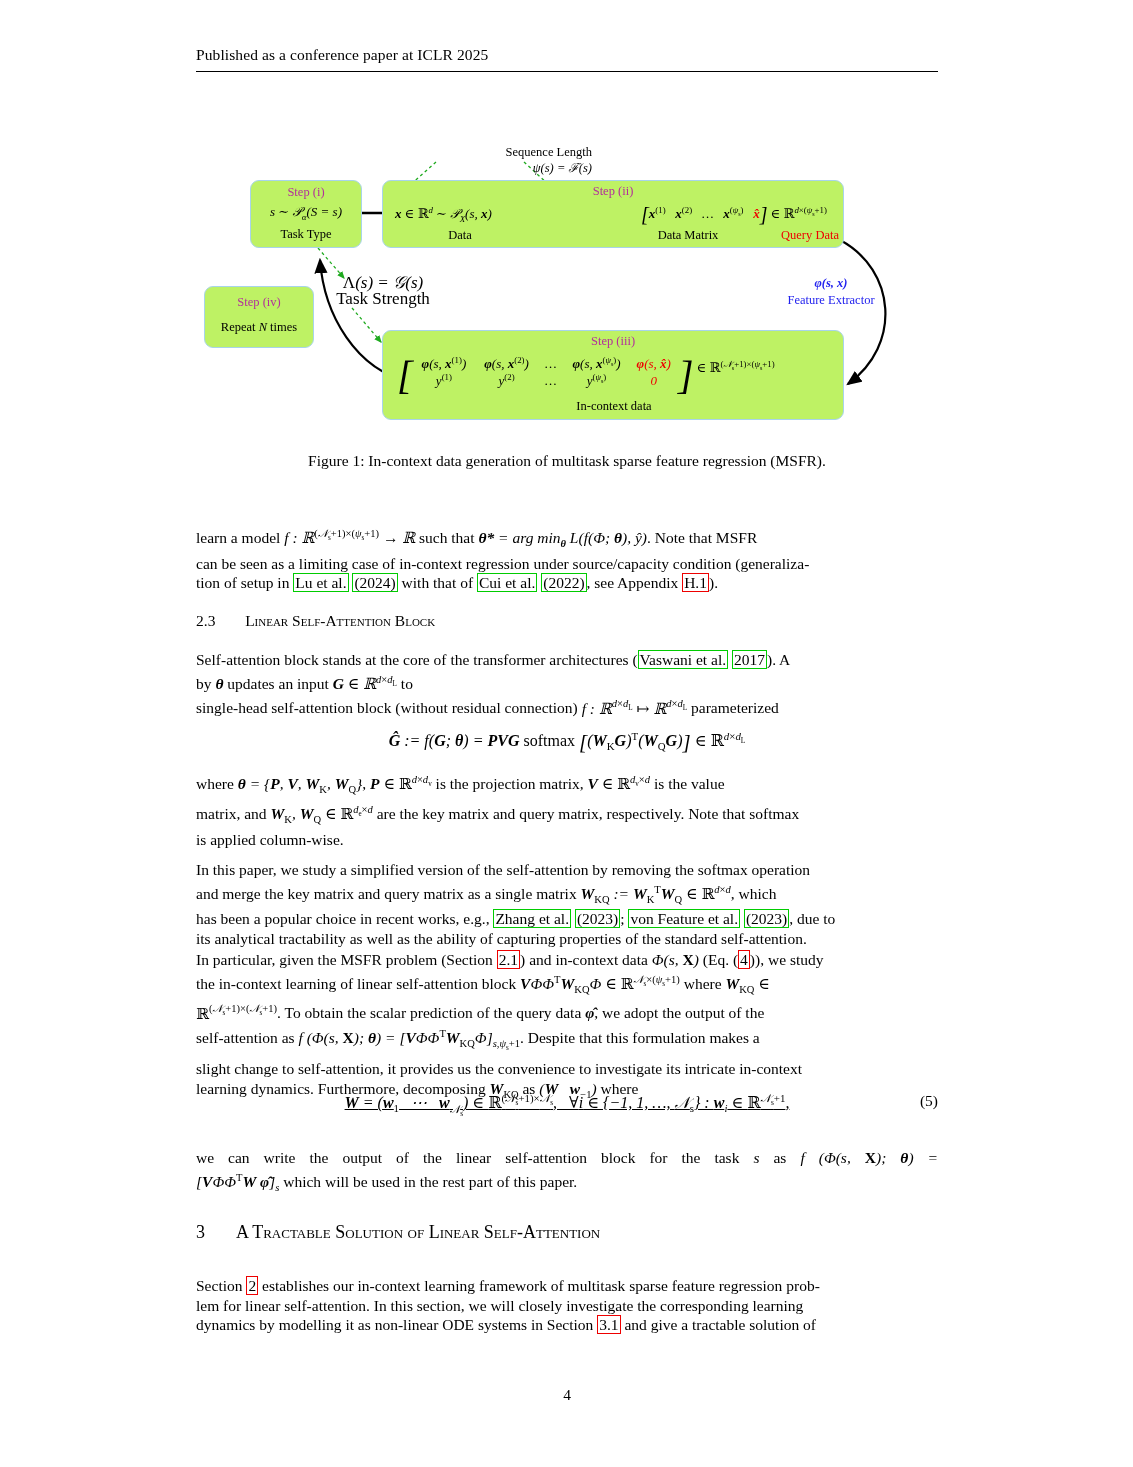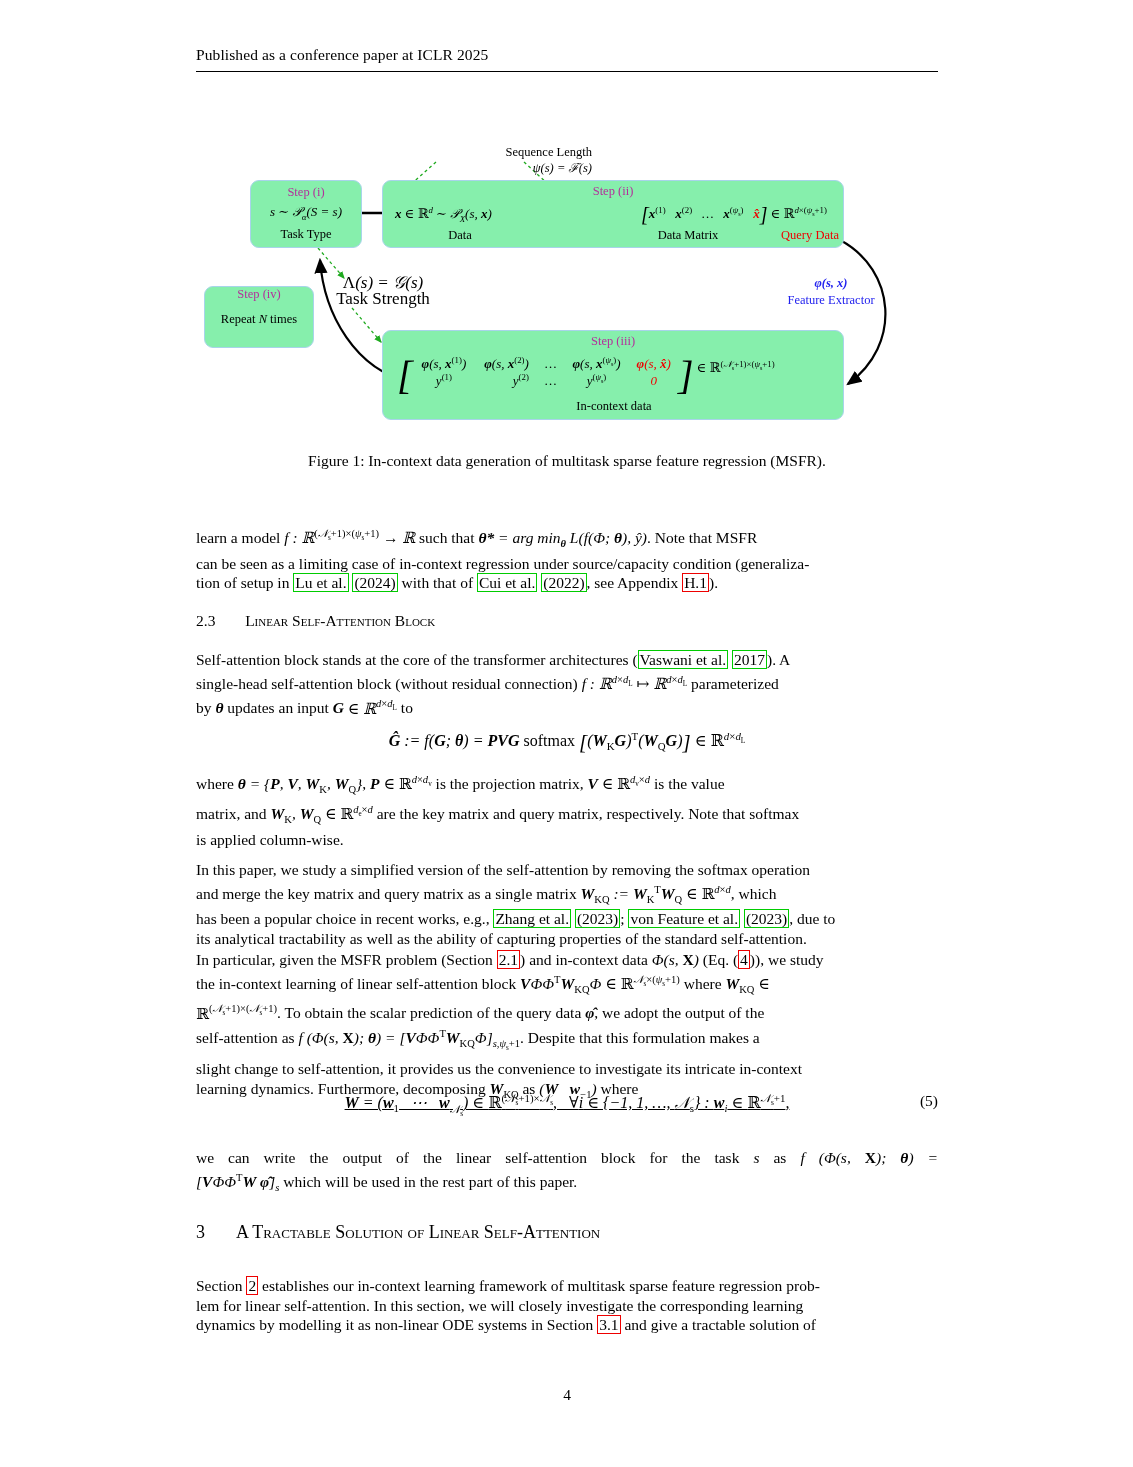--- a/index.html
+++ b/index.html
@@ -21,21 +21,21 @@
   }
   .rule{
     position:absolute;left:0;top:71px;width:742px;height:1px;background:#000;
   }
   
   .figure{position:absolute;left:0;top:120px;width:742px;height:330px;}
   .fbox{
     position:absolute;
     border:1.2px solid #a8d4ea;
     border-radius:9px;
-    background:#86efac;
+    background:#bef264;
     box-sizing:border-box;
   }
   .steplabel{color:#b3309b;font-size:12.5px;text-align:center;}
   .fcap{font-size:12.5px;text-align:center;}
   .red{color:#ee0000;}
   .blue{color:#2222ee;}
   .math{font-family:"Liberation Serif","DejaVu Serif",serif;font-style:italic;}
   .mi{font-style:italic;}
   .up{font-style:normal;}
   sup.ss{font-size:.68em;vertical-align:super;font-style:normal;}
@@ -149,40 +149,40 @@
     </div>
 
     <div class="blue" style="position:absolute;left:540px;top:155px;width:190px;text-align:center;font-size:12.5px;line-height:17px;">
       <div class="math bold">
         <span class="mi">φ</span>(<span class="mi">s</span>, <span class="mi">x</span>)
       </div>
       <div>Feature Extractor</div>
     </div>
 
     <div class="fbox" style="left:8px;top:166px;width:110px;height:62px;">
-      <div class="steplabel" style="margin-top:0;">Step (iv)</div>
+      <div class="steplabel" style="margin-top:8px;">Step (iv)</div>
       <div class="fcap" style="margin-top:10px;">Repeat <span class="mi">N</span> times</div>
     </div>
 
     <div class="fbox" style="left:186px;top:210px;width:462px;height:90px;">
       <div class="steplabel" style="margin-top:3px;">Step (iii)</div>
       <div style="position:absolute;left:14px;top:24px;font-size:13px;" class="math">
         <span style="font-size:40px;vertical-align:-14px;line-height:0;">[</span><span style="display:inline-block;vertical-align:middle;">
           <table style="border-collapse:collapse;font-size:13px;">
             <tbody>
                 <tr>
               <td style="padding:0 9px;text-align:center;"><span class="mi bold">φ</span>(<span class="mi">s</span>, <span class="mi bold">x</span><sup class="ss">(1)</sup>)</td>
               <td style="padding:0 9px;text-align:center;"><span class="mi bold">φ</span>(<span class="mi">s</span>, <span class="mi bold">x</span><sup class="ss">(2)</sup>)</td>
               <td style="padding:0 7px;text-align:center;">…</td>
               <td style="padding:0 9px;text-align:center;"><span class="mi bold">φ</span>(<span class="mi">s</span>, <span class="mi bold">x</span><sup class="ss">(<span class="mi">ψ</span><sub class="ss">s</sub>)</sup>)</td>
               <td style="padding:0 7px;text-align:center;" class="red"><span class="mi bold">φ</span>(<span class="mi">s</span>, <span class="mi bold">x̂</span>)</td>
             </tr>
             <tr>
               <td style="padding:0 9px;text-align:center;"><span class="mi">y</span><sup class="ss">(1)</sup></td>
-              <td style="padding:0 9px;text-align:right;"><span class="mi">y</span><sup class="ss">(2)</sup></td>
+              <td style="padding:0 9px;text-align:center;"><span class="mi">y</span><sup class="ss">(2)</sup></td>
               <td style="padding:0 7px;text-align:center;">…</td>
               <td style="padding:0 9px;text-align:center;"><span class="mi">y</span><sup class="ss">(<span class="mi">ψ</span><sub class="ss">s</sub>)</sup></td>
               <td style="padding:0 7px;text-align:center;" class="red">0</td>
             </tr>
           </tbody>
             </table>
         </span><span style="font-size:40px;vertical-align:-14px;line-height:0;">]</span>
         <span style="vertical-align:3px;">∈ <span class="bb up">ℝ</span><sup class="ss">(<span class="mi">𝒩</span><sub class="ss">s</sub>+1)×(<span class="mi">ψ</span><sub class="ss">s</sub>+1)</sup></span>
       </div>
       <div class="fcap" style="position:absolute;left:0;top:68px;width:462px;">In-context data</div>
@@ -201,22 +201,22 @@
   </div>
 
   <div class="seclabel" style="top:612px;">
     <span>2.3</span>
     <span style="display:inline-block;width:22px;"></span>
     <span class="sc">Linear Self-Attention Block</span>
   </div>
 
   <div class="para" style="top:650px;">
     <div>Self-attention block stands at the core of the transformer architectures (<span class="lnk-green">Vaswani et al.</span> <span class="lnk-green">2017</span>). A</div>
+    <div>by <span class="math bold mi">θ</span> updates an input <span class="math bold mi">G</span> <span class="math">∈ <span class="bb">ℝ</span><sup class="ss"><span class="mi">d</span>×<span class="mi">d</span><sub class="ss">L</sub></sup></span> to</div>
     <div>single-head self-attention block (without residual connection) <span class="math"><span class="mi">f</span> : <span class="bb">ℝ</span><sup class="ss"><span class="mi">d</span>×<span class="mi">d</span><sub class="ss">L</sub></sup> ↦ <span class="bb">ℝ</span><sup class="ss"><span class="mi">d</span>×<span class="mi">d</span><sub class="ss">L</sub></sup></span> parameterized</div>
-    <div>by <span class="math bold mi">θ</span> updates an input <span class="math bold mi">G</span> <span class="math">∈ <span class="bb">ℝ</span><sup class="ss"><span class="mi">d</span>×<span class="mi">d</span><sub class="ss">L</sub></sup></span> to</div>
   </div>
 
   <div class="eq" style="top:730px;">
     <span class="math"><span class="bold mi">Ĝ</span> := <span class="mi">f</span>(<span class="bold mi">G</span>; <span class="bold mi">θ</span>) = <span class="bold mi">PVG</span> <span class="up">softmax</span>
     <span style="font-size:21px;vertical-align:-3px;">[</span>(<span class="bold mi">W</span><sub class="ss">K</sub><span class="bold mi">G</span>)<sup class="ss">T</sup>(<span class="bold mi">W</span><sub class="ss">Q</sub><span class="bold mi">G</span>)<span style="font-size:21px;vertical-align:-3px;">]</span>
     ∈ <span class="bb up">ℝ</span><sup class="ss"><span class="mi">d</span>×<span class="mi">d</span><sub class="ss">L</sub></sup></span>
   </div>
 
   <div class="para" style="top:746px;margin-top:24px;">
     <div>where <span class="math"><span class="bold mi">θ</span> = {<span class="bold mi">P</span>, <span class="bold mi">V</span>, <span class="bold mi">W</span><sub class="ss">K</sub>, <span class="bold mi">W</span><sub class="ss">Q</sub>}</span>, <span class="math"><span class="bold mi">P</span> ∈ <span class="bb up">ℝ</span><sup class="ss"><span class="mi">d</span>×<span class="mi">d</span><sub class="ss">v</sub></sup></span> is the projection matrix, <span class="math"><span class="bold mi">V</span> ∈ <span class="bb up">ℝ</span><sup class="ss"><span class="mi">d</span><sub class="ss">v</sub>×<span class="mi">d</span></sup></span> is the value</div>

